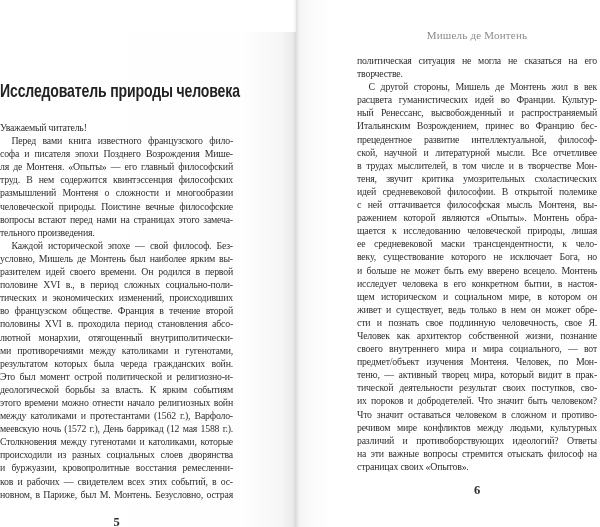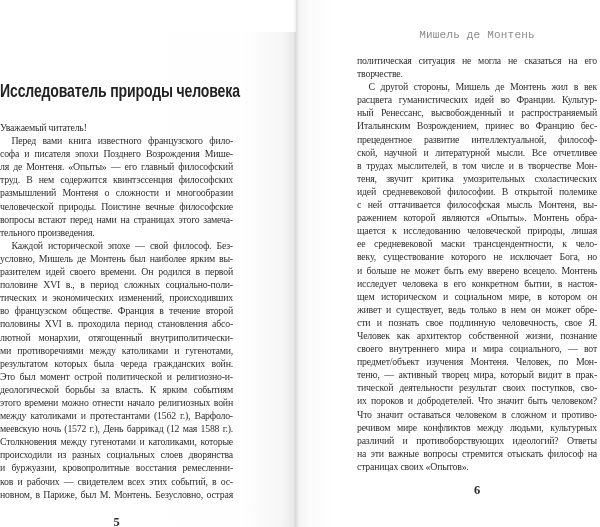--- a/index.html
+++ b/index.html
@@ -32,21 +32,21 @@
     position: absolute; left: 0; top: 48px; margin: 0;
     font-family: "Liberation Sans", sans-serif;
     font-weight: 700; font-size: 19px; line-height: 22px;
     color: #222222; letter-spacing: -0.2px; white-space: nowrap;
     transform: scaleX(0.74); transform-origin: left center;
   }
   
   .running-header {
     position: absolute; left: 61px; top: 29px; width: 240px;
     text-align: center;
-    font-family: Liberation Mono, monospace;
+    font-family: Liberation Serif, serif;
     font-weight: 500; font-size: 11px; color: #8c8c8c; letter-spacing: 0.2px;
   }
   
   .body-text {
     position: absolute;
     font-size: 11.2px; color: #303030; letter-spacing: -0.25px;
     transform: scaleX(0.879); transform-origin: left top;
   }
   .page-left .body-text  { left: 0;   top: 89px; width: 265px; }
   .page-right .body-text { left: 61px; top: 54px; width: 273px; }

